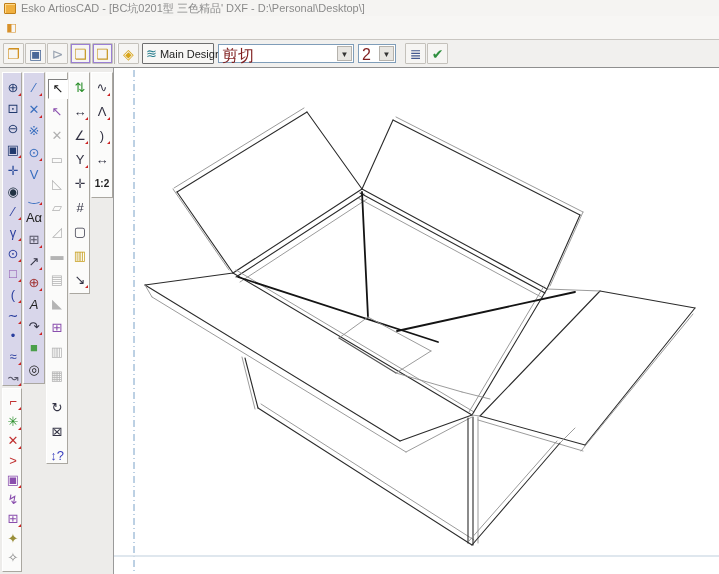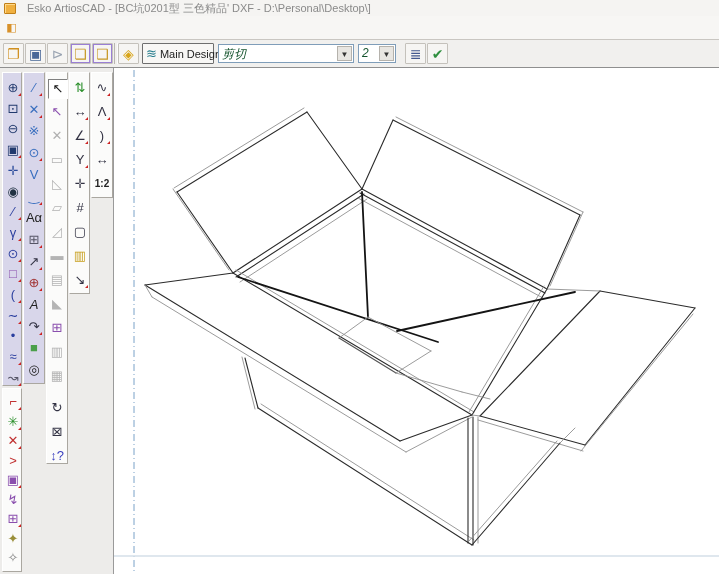--- a/index.html
+++ b/index.html
@@ -1,20 +1,20 @@
 <!DOCTYPE html>
 <html><head>
 <meta charset="utf-8">
 <style>
   html,body{margin:0;padding:0;background:#c0c0c0;}
   .app{position:relative;width:719px;height:574px;background:#f1f0ee;overflow:hidden;
        font-family:"Liberation Sans","DejaVu Sans",sans-serif;-webkit-font-smoothing:antialiased;}
   
   .titlebar{position:absolute;left:0;top:0;width:719px;height:16px;background:#f5f4f2;
-            display:flex;align-items:center;gap:11px;padding-left:4px;box-sizing:border-box;}
+            display:flex;align-items:center;gap:5px;padding-left:4px;box-sizing:border-box;}
   .appicon{width:10px;height:9px;background:#f0b040;border:1px solid #c07f18;border-radius:1px;
            box-shadow:inset 1px 1px 0 #ffd98a;}
   .titletext{font-size:11px;color:#8a8a8a;white-space:nowrap;}
   
   .menubar{position:absolute;left:0;top:16px;width:719px;height:24px;background:#f7f6f4;
            border-bottom:1px solid #c9c6c1;display:flex;align-items:center;box-sizing:border-box;}
   .menuicon{width:13px;height:13px;margin:0 6px 0 5px;font-size:11px;line-height:13px;color:#d8912a;
             text-align:center;}
   .menuitem{font-size:12px;color:#333;padding:2px 9px;white-space:nowrap;cursor:default;}
   
@@ -22,21 +22,21 @@
            border-bottom:1px solid #8f8f8f;box-sizing:border-box;}
   .tbtn{position:absolute;top:3px;width:21px;height:21px;display:flex;align-items:center;justify-content:center;
         font-size:14px;background:#f6f5f3;border:1px solid #c4c1bb;border-radius:1px;box-sizing:border-box;}
   .tbtn.framed{box-shadow:inset 0 0 0 1px #9a7fd4;}
   .tsep{position:absolute;top:3px;width:2px;height:21px;border-left:1px solid #b9b6b0;border-right:1px solid #fcfcfc;}
   .mainbtn{position:absolute;left:142px;top:3px;width:72px;height:21px;background:#f8f7f5;border:1px solid #6e6e6e;
            display:flex;align-items:center;gap:3px;padding:0 3px;box-sizing:border-box;border-radius:1px;}
   .mainbtn .mi{color:#2a7f8f;font-size:13px;line-height:13px;}
   .mainbtn .ml{font-size:11px;color:#222;white-space:nowrap;}
   .combo{position:absolute;top:4px;height:19px;background:#fff;border:1px solid #7f9db9;box-sizing:border-box;}
-  .combo .cv{position:absolute;left:3px;top:1px;font-size:12px;color:#14532d;font-style:italic;}
+  .combo .cv{position:absolute;left:3px;top:1px;font-size:16px;color:#7f1d1d;}
   .combo .ca{position:absolute;right:1px;top:1px;width:15px;height:15px;background:#e8e6e2;border:1px solid #b5b2ac;
              font-size:8px;line-height:15px;text-align:center;color:#333;box-sizing:border-box;}
   
   .panel{position:absolute;left:0;top:68px;width:114px;height:506px;background:#edecea;border-right:1px solid #9a9a9a;box-sizing:border-box;}
   .strip{position:absolute;background:#fbfbfa;border:1px solid #aaa7a0;border-top-color:#fff;border-left-color:#fff;box-sizing:border-box;}
   .strip.lav{background:#d8d6ea;}
   .pi{position:absolute;left:1px;width:18px;height:18px;display:flex;align-items:center;justify-content:center;
       font-size:13px;line-height:18px;cursor:default;}
   .pi.it{font-style:italic;}
   .pi.small{font-size:10px;font-weight:bold;}

